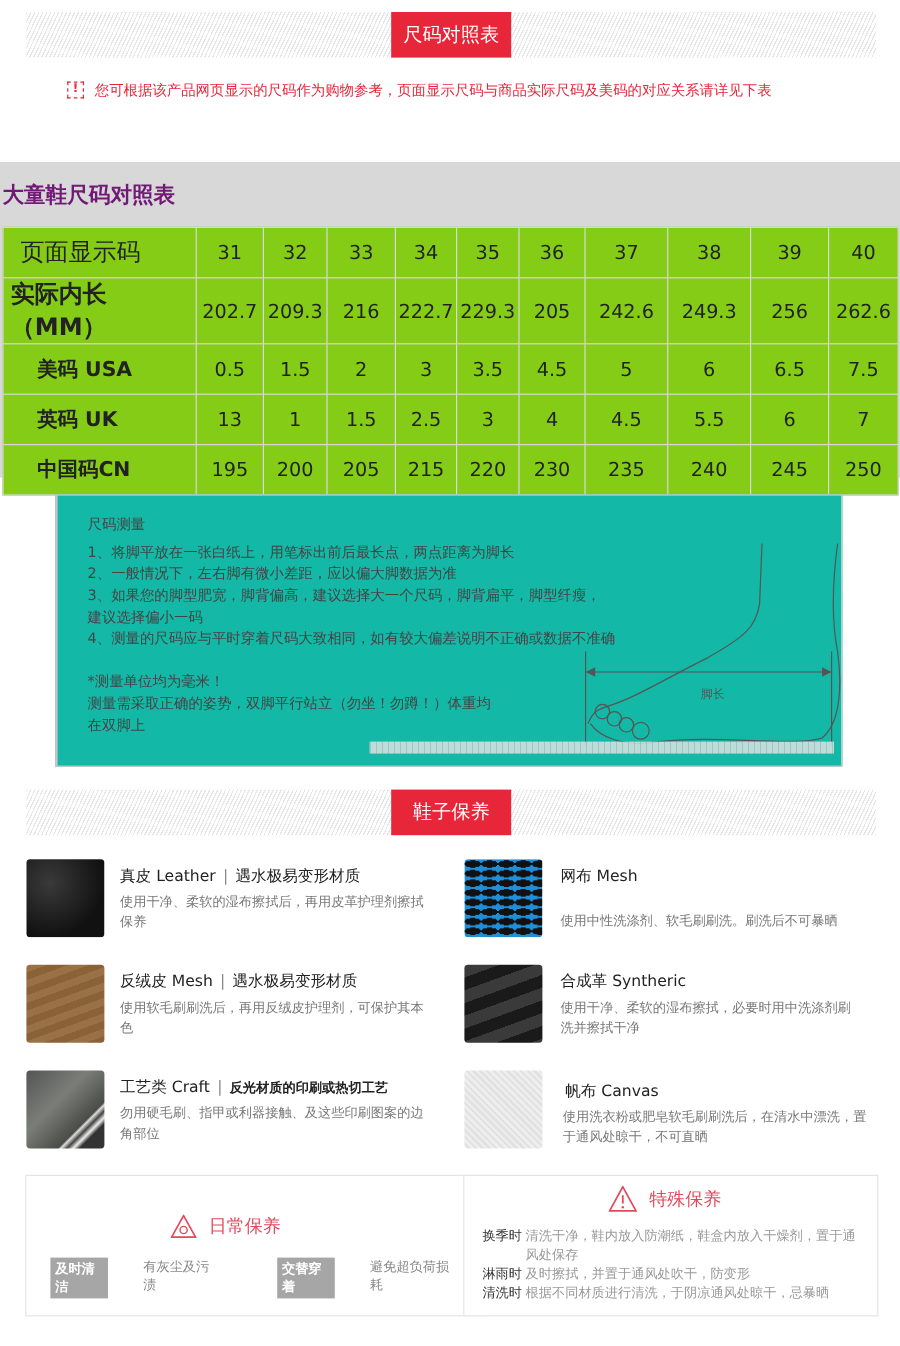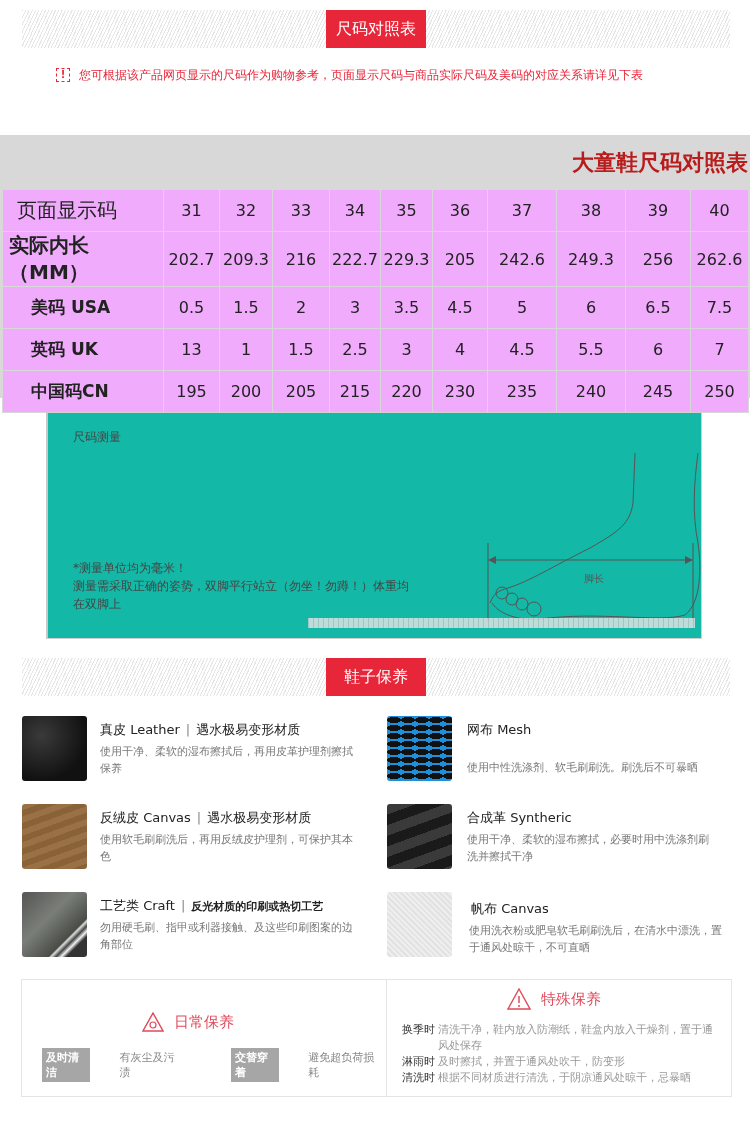--- a/index.html
+++ b/index.html
@@ -11,22 +11,22 @@
   .banner-label { position: absolute; left: 50%; transform: translateX(-50%); top: 0; height: 38px;
     width: 100px; background: #e8263a; color: #fff; font-size: 16px; line-height: 38px; text-align: center; }
 
   .notice { position: absolute; top: 66px; left: 56px; right: 20px; height: 18px;
     font-size: 12px; color: #e8263a; display: flex; align-items: center; white-space: nowrap; }
   .notice-icon { display: inline-block; width: 14px; height: 14px; border: 1px dashed #e8263a;
     font-size: 10px; line-height: 12px; text-align: center; margin-right: 9px; font-weight: bold; }
 
   .size-table-wrap { position: absolute; top: 135px; left: 0; width: 750px; height: 263px;
     background: #d8d8d8; padding: 2px; }
-  .table-title { height: 52px; line-height: 52px; text-align: right; font-weight: bold; font-size: 22px; color: #b91c1c; }
-  table.size { border-collapse: collapse; background: #f0abfc; width: 746px; table-layout: fixed; }
+  .table-title { height: 52px; line-height: 52px; text-align: left; font-weight: bold; font-size: 18px; color: #701a75; }
+  table.size { border-collapse: collapse; background: #84cc16; width: 746px; table-layout: fixed; }
   table.size td { border: 1px solid #d8d8d8; text-align: center; font-size: 16px; color: #222; height: 42px;
     font-family: "DejaVu Sans", sans-serif; }
   table.size td.label { font-weight: bold; font-size: 17px; text-align: left; padding-left: 28px; }
   table.size td.label.plain { font-weight: normal; font-size: 20px; padding-left: 14px; }
   table.size td.label.mm { font-size: 20px; padding-left: 6px; }
 
   .measure { position: absolute; top: 412px; left: 46px; width: 656px; height: 227px;
     background: #14b8a6; border: 1px solid #d0d0d0; border-left: 2px solid #c8c8c8; }
   .measure-title { position: absolute; left: 25px; top: 16px; font-size: 12px; color: #444; }
   .measure-lines { position: absolute; left: 25px; top: 38px; font-size: 12px; color: #444; line-height: 18px; }
@@ -50,21 +50,21 @@
   .thumb-synthetic { background: repeating-linear-gradient(160deg, #3a3a3a 0 10px, #1a1a1a 10px 20px); }
   .thumb-canvas { background: repeating-linear-gradient(45deg, #eee 0 2px, #e2e2e2 2px 4px); }
 
   .box { position: absolute; top: 979px; height: 118px; background: #fff; border: 1px solid #e5e5e5; }
   .box-daily { left: 21px; width: 387px; }
   .box-special { left: 386px; width: 346px; }
   .box-head { position: absolute; display: flex; align-items: center; color: #e04a5a; font-size: 15px; }
   .box-daily .box-head { left: 120px; top: 32px; }
   .box-special .box-head { left: 120px; top: 8px; }
   .box-head svg { margin-right: 10px; }
-  .tag-row { position: absolute; left: 20px; top: 68px; display: flex; align-items: center; font-size: 11px; color: #888; gap: 23px; }
+  .tag-row { position: absolute; left: 20px; top: 68px; display: flex; font-size: 11px; color: #888; gap: 23px; }
   .tag { background: #a6a6a6; color: #fff; padding: 2px 4px; margin-right: 6px; font-weight: bold; }
   .tag-text { margin-right: 28px; }
   .special-rows { position: absolute; left: 15px; top: 42px; font-size: 11px; line-height: 16px; }
   .srow { display: flex; }
   .srow .k { color: #333; width: 36px; flex-shrink: 0; }
   .srow .v { color: #999; width: 280px; }
 </style>
 </head>
 <body>
 
@@ -158,20 +158,27 @@
           <td>240</td>
           <td>245</td>
           <td>250</td>
         </tr>
       </tbody>
   </table>
 </div>
 
 <div class="measure">
   <div class="measure-title">尺码测量</div>
+  <div class="measure-lines">
+    <div>1、将脚平放在一张白纸上，用笔标出前后最长点，两点距离为脚长</div>
+    <div>2、一般情况下，左右脚有微小差距，应以偏大脚数据为准</div>
+    <div>3、如果您的脚型肥宽，脚背偏高，建议选择大一个尺码，脚背扁平，脚型纤瘦，</div>
+    <div>建议选择偏小一码</div>
+    <div>4、测量的尺码应与平时穿着尺码大致相同，如有较大偏差说明不正确或数据不准确</div>
+  </div>
   <div class="measure-note">
     <div>*测量单位均为毫米！</div>
     <div>测量需采取正确的姿势，双脚平行站立（勿坐！勿蹲！）体重均</div>
     <div>在双脚上</div>
   </div>
   <svg class="foot-svg" width="222" height="190" viewBox="0 0 222 190">
     <path d="M10 160 C 14 150, 18 148, 28 145 C 50 138, 70 125, 110 105 C 140 88, 150 80, 153 60 L 155 10" fill="none" stroke="#555" stroke-width="1"></path>
     <path d="M218 10 C 214 40, 212 70, 218 100 C 222 130, 220 160, 205 172 C 180 180, 120 168, 60 176 C 40 178, 20 172, 12 160" fill="none" stroke="#555" stroke-width="1"></path>
     <circle cx="22" cy="150" r="6" fill="none" stroke="#555"></circle>
     <circle cx="32" cy="156" r="6" fill="none" stroke="#555"></circle>
@@ -197,21 +204,21 @@
     <div class="care-title"><span>真皮 Leather</span><span class="sep">|</span><span>遇水极易变形材质</span></div>
     <div class="care-desc">使用干净、柔软的湿布擦拭后，再用皮革护理剂擦拭保养</div>
   </div>
   <div class="care-item" style="left:387px;top:4px;">
     <div class="care-thumb thumb-mesh"></div>
     <div class="care-title" style="left:80px;">网布 Mesh</div>
     <div class="care-desc" style="left:80px;margin-top:16px;">使用中性洗涤剂、软毛刷刷洗。刷洗后不可暴晒</div>
   </div>
   <div class="care-item" style="left:22px;top:92px;">
     <div class="care-thumb thumb-suede"></div>
-    <div class="care-title"><span>反绒皮 Canvas</span><span class="sep">|</span><span>遇水极易变形材质</span></div>
+    <div class="care-title"><span>反绒皮 Mesh</span><span class="sep">|</span><span>遇水极易变形材质</span></div>
     <div class="care-desc">使用软毛刷刷洗后，再用反绒皮护理剂，可保护其本色</div>
   </div>
   <div class="care-item" style="left:387px;top:92px;">
     <div class="care-thumb thumb-synthetic"></div>
     <div class="care-title" style="left:80px;">合成革 Syntheric</div>
     <div class="care-desc" style="left:80px;width:250px;">使用干净、柔软的湿布擦拭，必要时用中洗涤剂刷洗并擦拭干净</div>
   </div>
   <div class="care-item" style="left:22px;top:180px;">
     <div class="care-thumb thumb-craft"></div>
     <div class="care-title"><span>工艺类 Craft</span><span class="sep">|</span><span style="font-size:11px;font-weight:bold;">反光材质的印刷或热切工艺</span></div>

